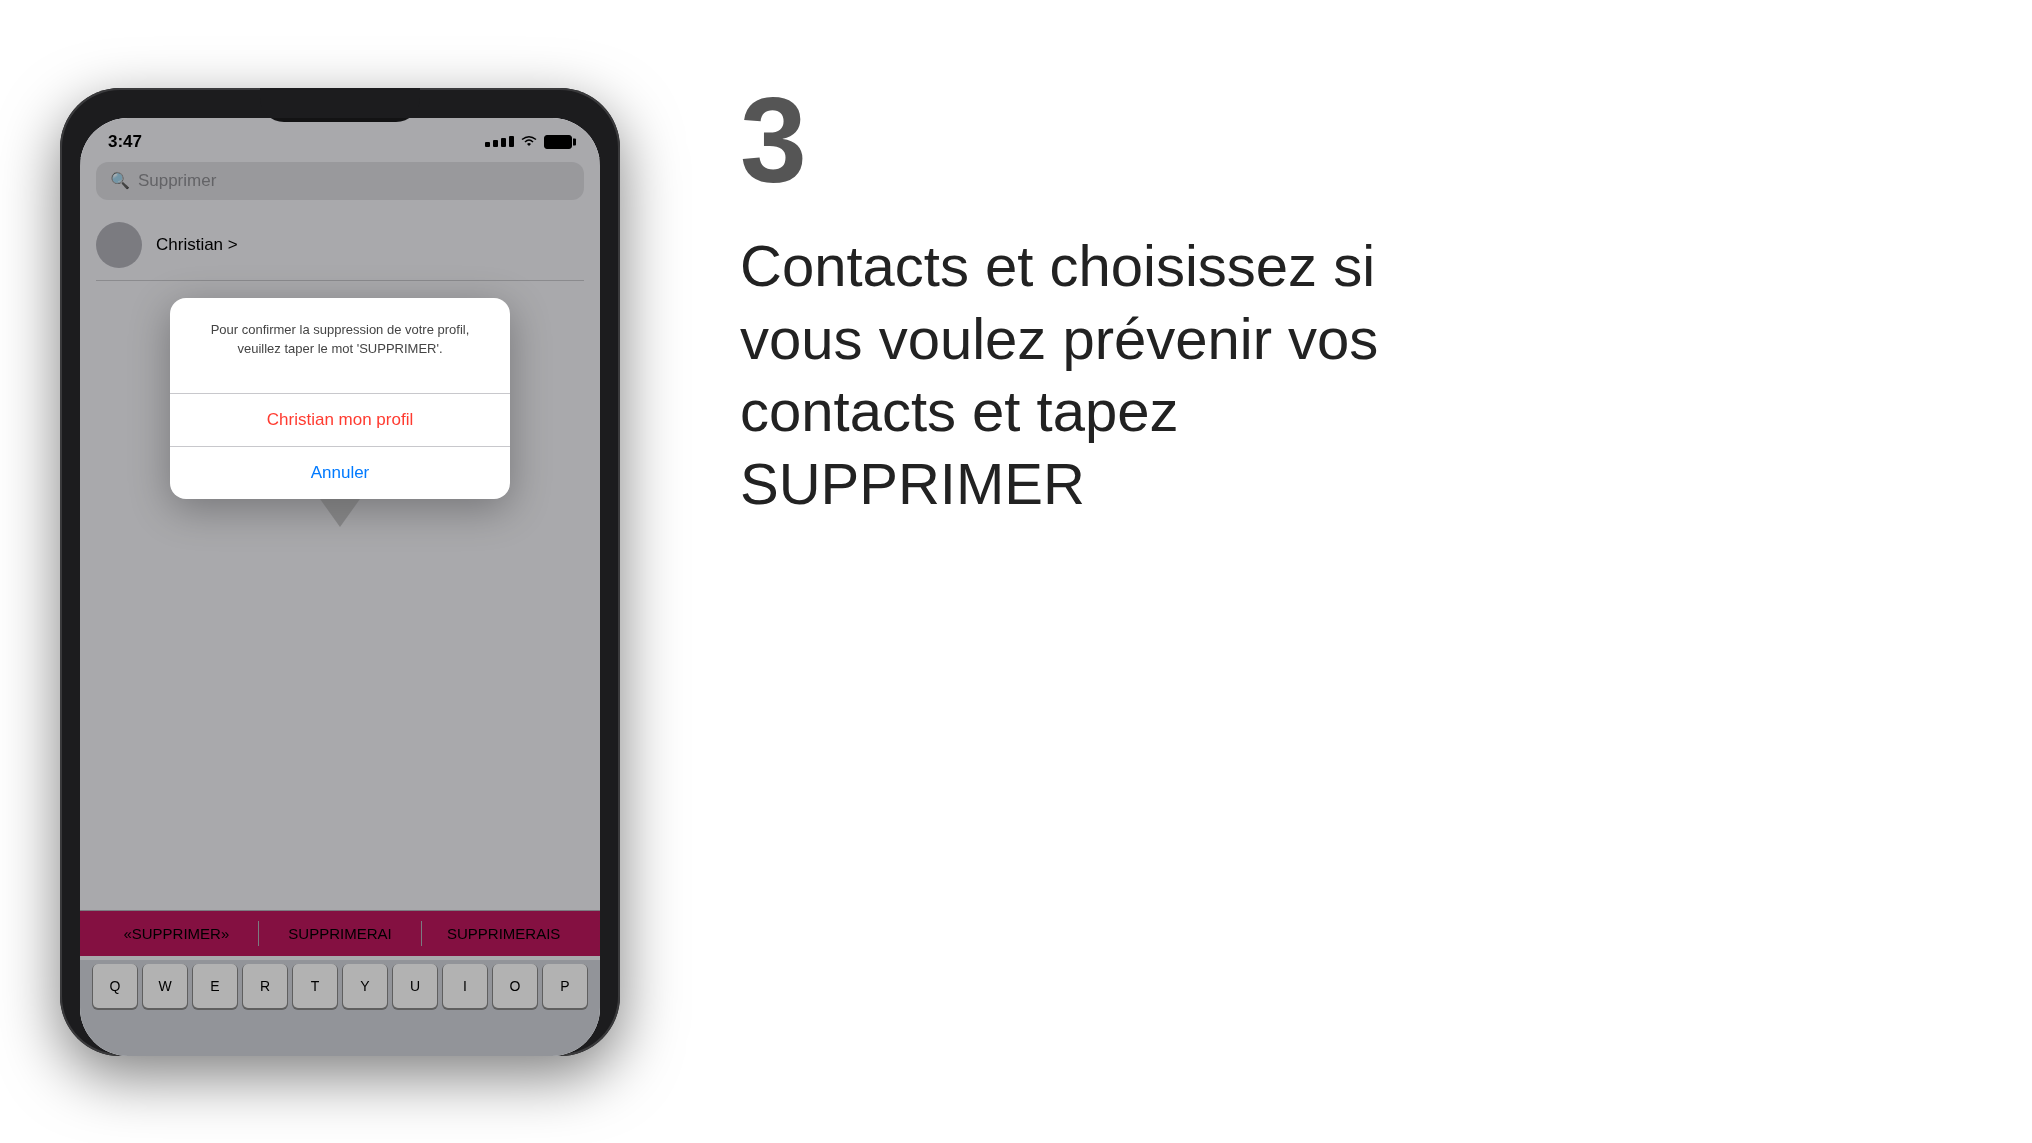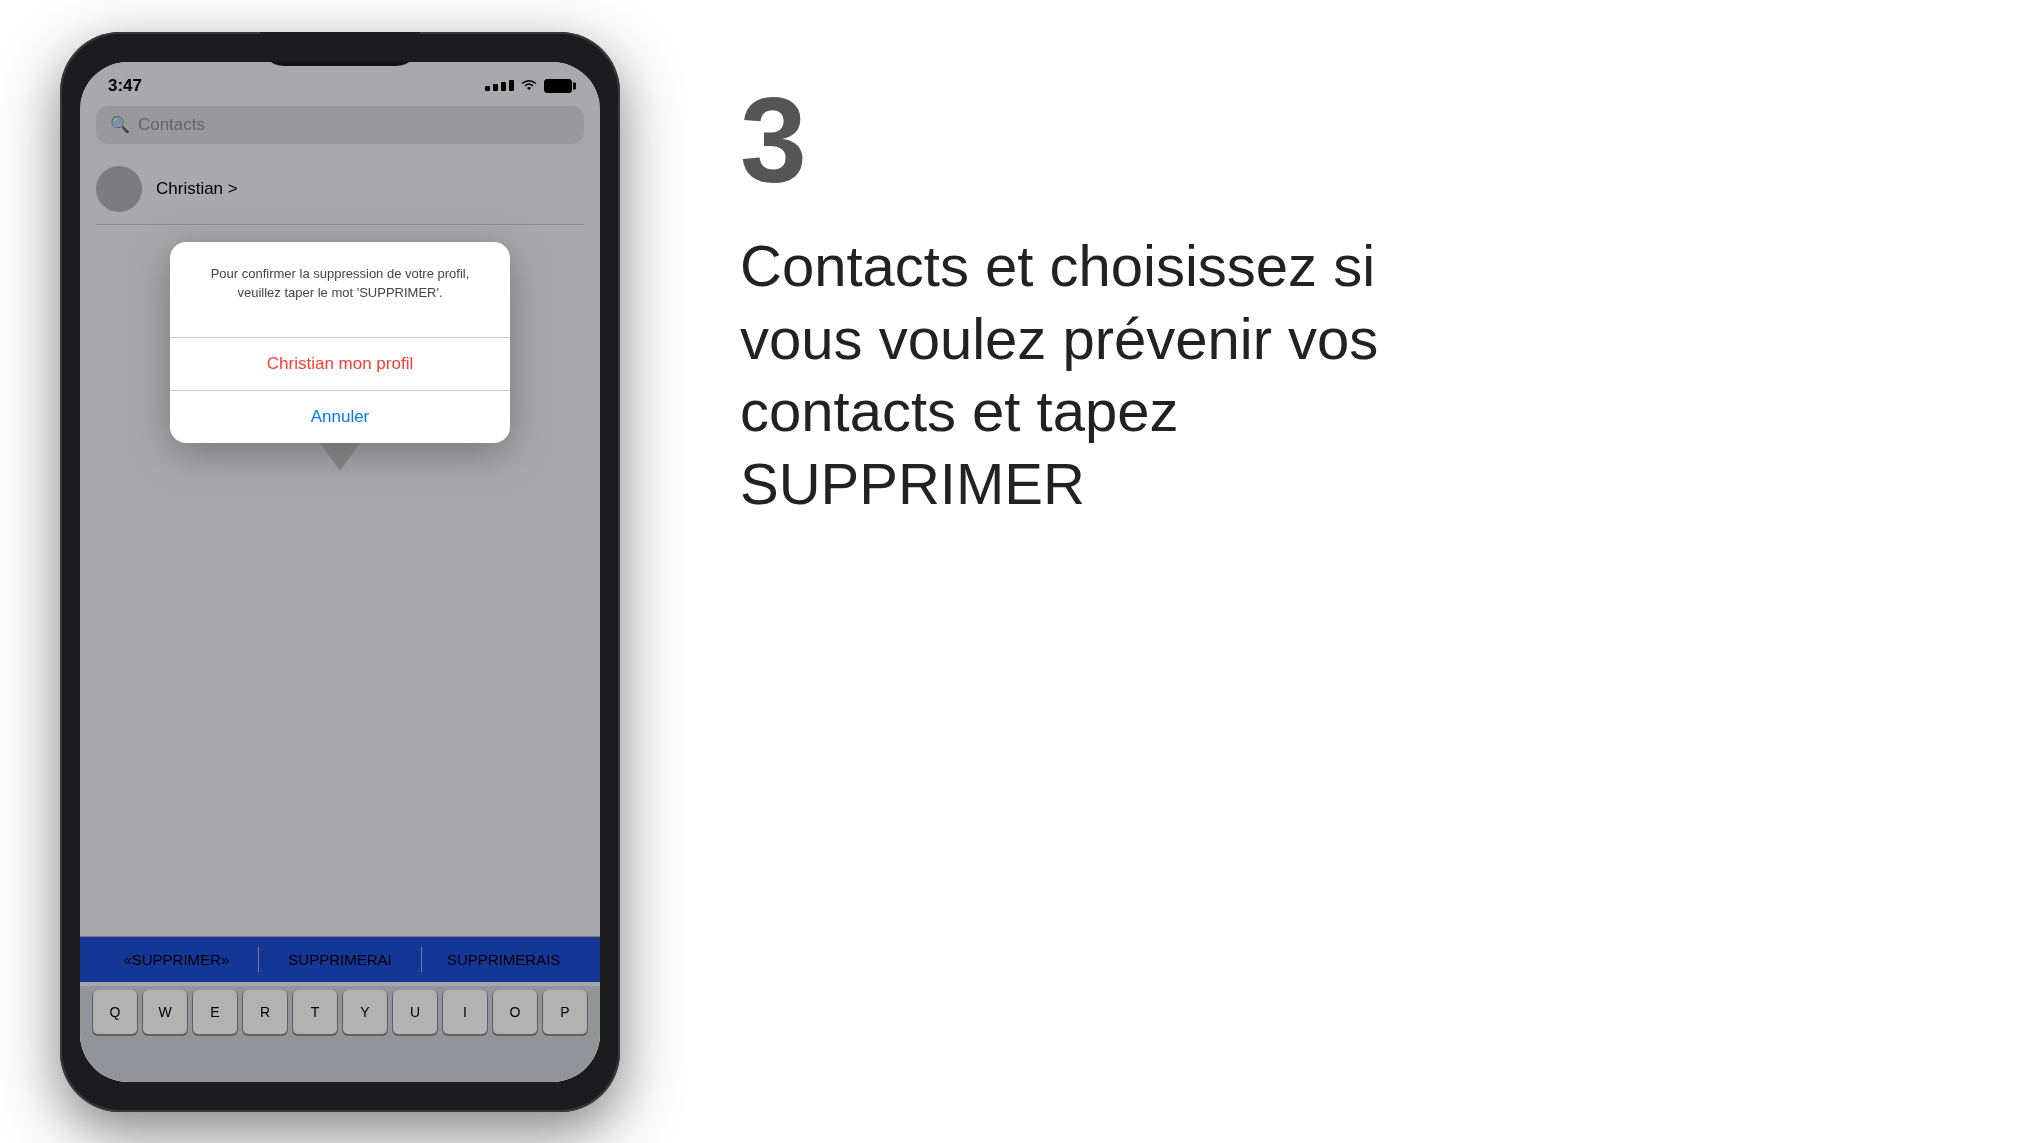--- a/index.html
+++ b/index.html
@@ -20,21 +20,21 @@
       display: flex;
       align-items: center;
       justify-content: center;
       background: #ffffff;
       flex-shrink: 0;
     }
 
     
     .iphone-frame {
       width: 560px;
-      height: 1080px;
+      height: 968px;
       background: #1c1c1e;
       border-radius: 60px;
       position: relative;
       box-shadow:
         inset 0 0 0 2px #3a3a3c,
         0 20px 60px rgba(0,0,0,0.5);
       display: flex;
       flex-direction: column;
       align-items: center;
     }
@@ -319,21 +319,21 @@
       color: #000;
     }
 
     
     .keyboard-suggestions {
       position: absolute;
       bottom: 100px;
       left: 0;
       right: 0;
       display: flex;
-      background: #1d4ed8;
+      background: #be185d;
       padding: 10px 15px;
       border-top: 1px solid #b0b0b8;
     }
 
     .suggestion {
       flex: 1;
       text-align: center;
       font-size: 15px;
       color: #000;
       padding: 4px 0;
@@ -424,21 +424,21 @@
             <path d="M5 7 Q9 3 13 7" fill="none" stroke="#000" stroke-width="1.5"></path>
             <path d="M2 4.5 Q9 -1 16 4.5" fill="none" stroke="#000" stroke-width="1.5"></path>
           </svg>
           <div class="battery-icon"></div>
         </div>
       </div>
 
 
       <div class="search-bar">
         <span class="search-icon-glyph">🔍</span>
-        <span class="search-placeholder">Contacts</span>
+        <span class="search-placeholder">Supprimer</span>
       </div>
 
       <div class="bg-content">
         <div class="contact-row">
           <div class="contact-avatar"></div>
           <span class="contact-name">Christian &gt;</span>
         </div>
       </div>
 
       <div class="dialog-overlay">

